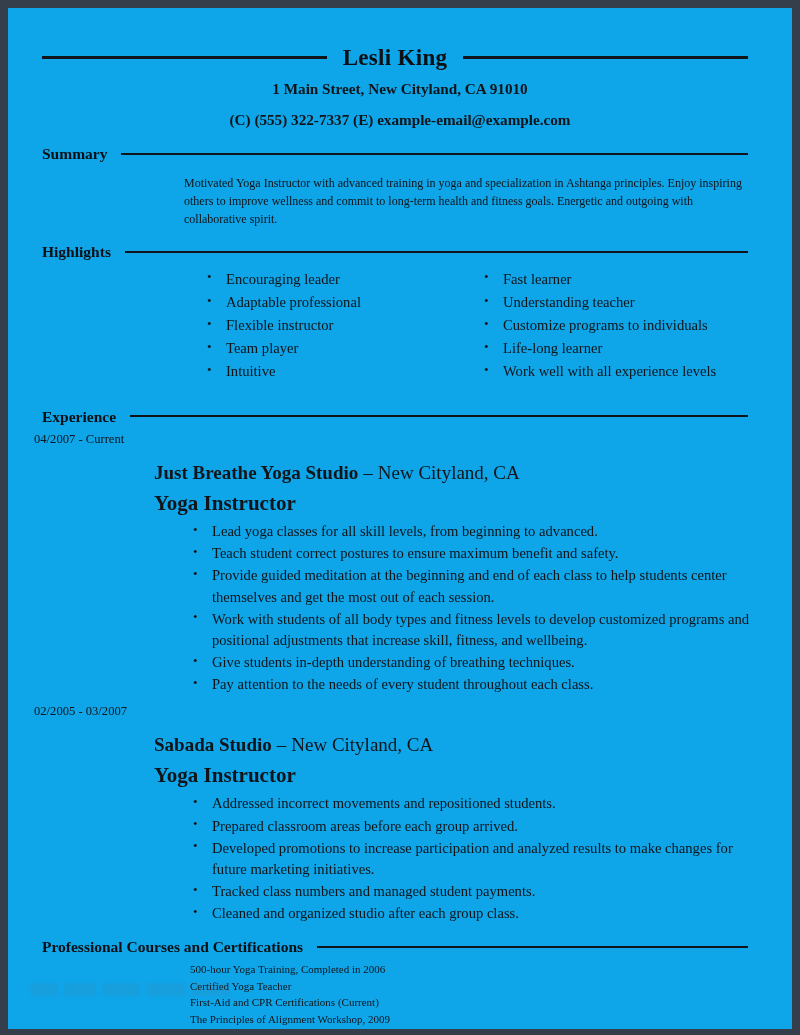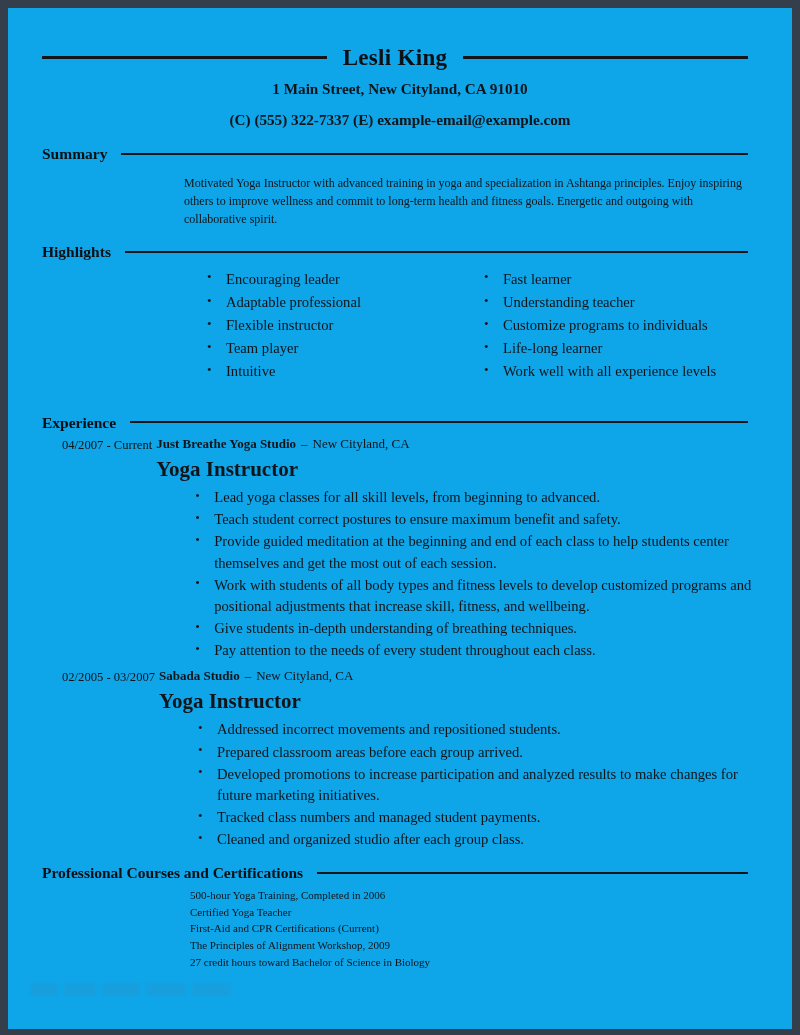--- a/index.html
+++ b/index.html
@@ -116,32 +116,33 @@
     position: absolute;
     left: 3px; top: -0.5px;
     font-size: 13px;
     color: #111418;
   }
 
   
   .job { display: flex; margin-top: 4px; padding-right: 34px; }
   .job-dates {
     flex: 0 0 142px;
-    padding-left: 54px;
+    padding-left: 26px;
     font-size: 12.6px;
     color: #111418;
     line-height: 1.55;
     padding-top: 2px;
     white-space: nowrap;
   }
   .job-main { flex: 1 1 auto; padding-left: 4px; }
   .job-line {
-    font-size: 13px;
+    font-size: 19px;
     line-height: 1.5;
     color: #111418;
+    margin-top: 31px;
   }
   .job-line .company { font-weight: bold; }
   .job-line .dash { padding: 0 5px; }
   .job-line .loc { }
   .job-title {
     font-size: 21px;
     font-weight: bold;
     line-height: 1.5;
     color: #111418;
   }
@@ -222,21 +223,21 @@
         <ul class="blist" id="hl-right">
             <li>Fast learner</li>
             <li>Understanding teacher</li>
             <li>Customize programs to individuals</li>
             <li>Life-long learner</li>
             <li>Work well with all experience levels</li>
           </ul>
       </div>
     </div>
 
-    <div class="section-head" style="margin-top:30px;">
+    <div class="section-head" style="margin-top:24px;">
       <span class="title">Experience</span>
       <span class="rule"></span>
     </div>
     <div id="experience-body">
         <div class="job">
           <div class="job-dates">04/2007 - Current</div>
           <div class="job-main">
             <div class="job-line"><span class="company">Just Breathe Yoga Studio</span><span class="dash">–</span><span class="loc">New Cityland, CA</span></div>
             <div class="job-title">Yoga Instructor</div>
             <ul class="blist">

